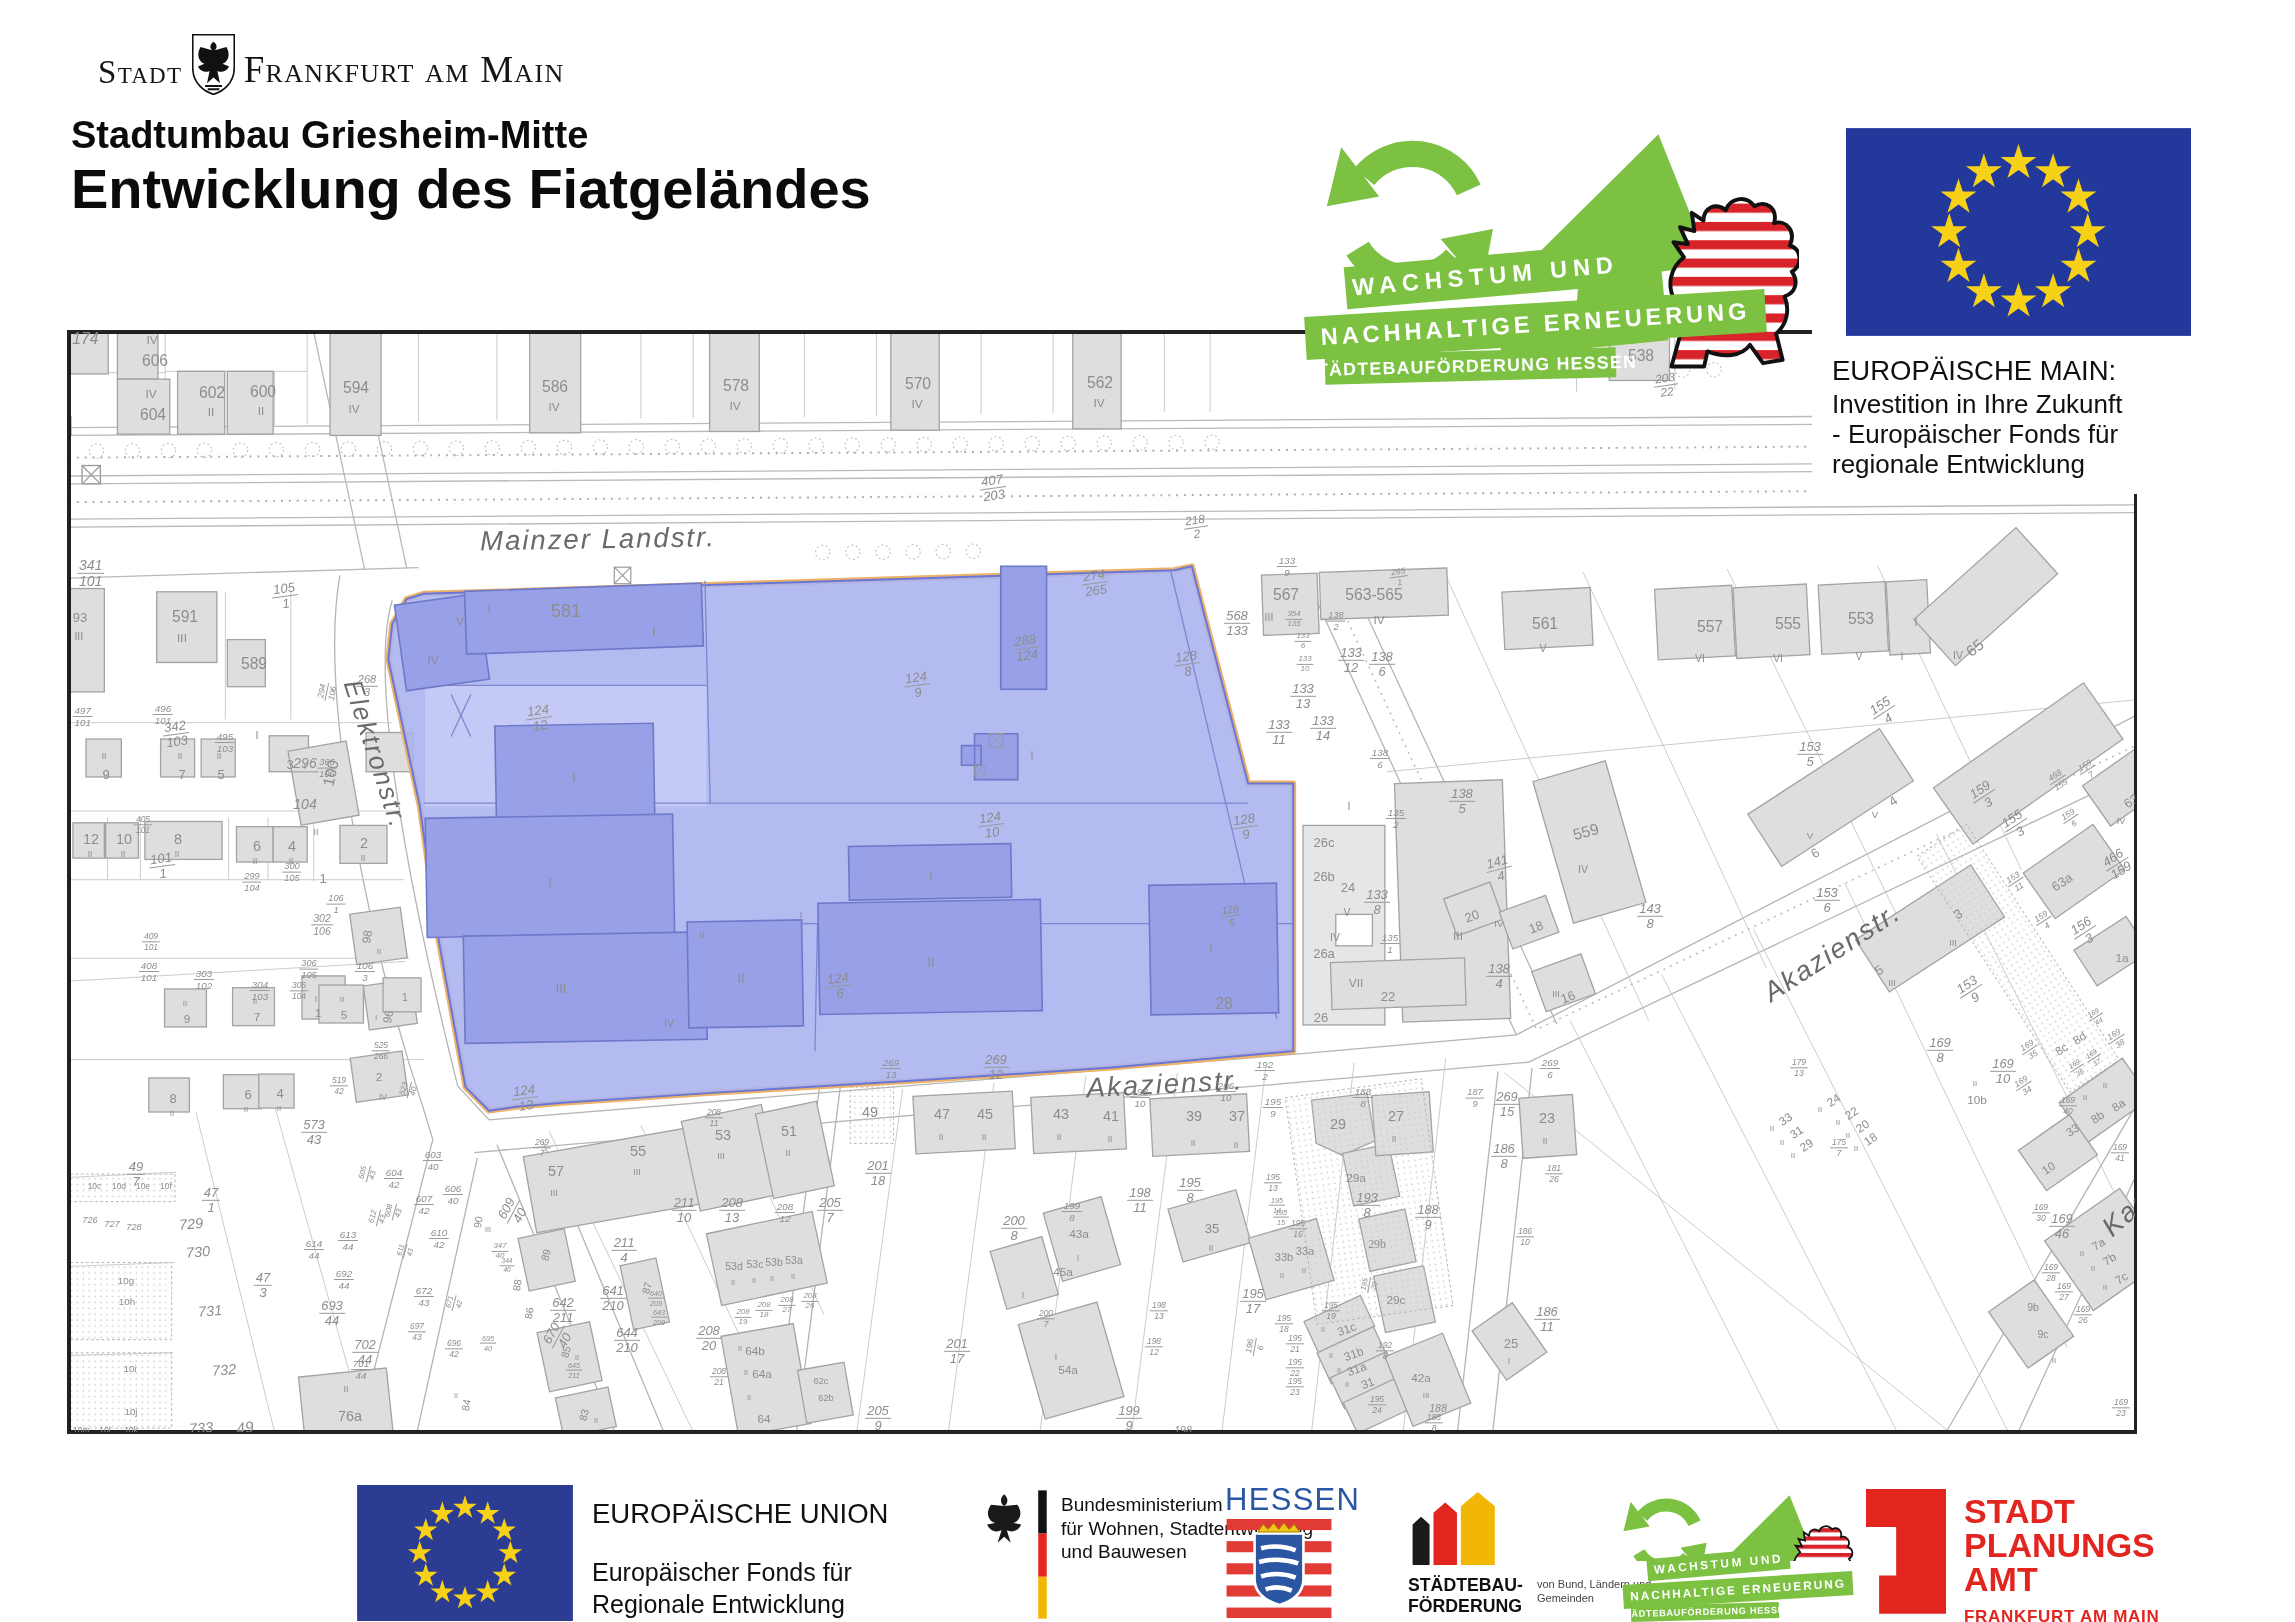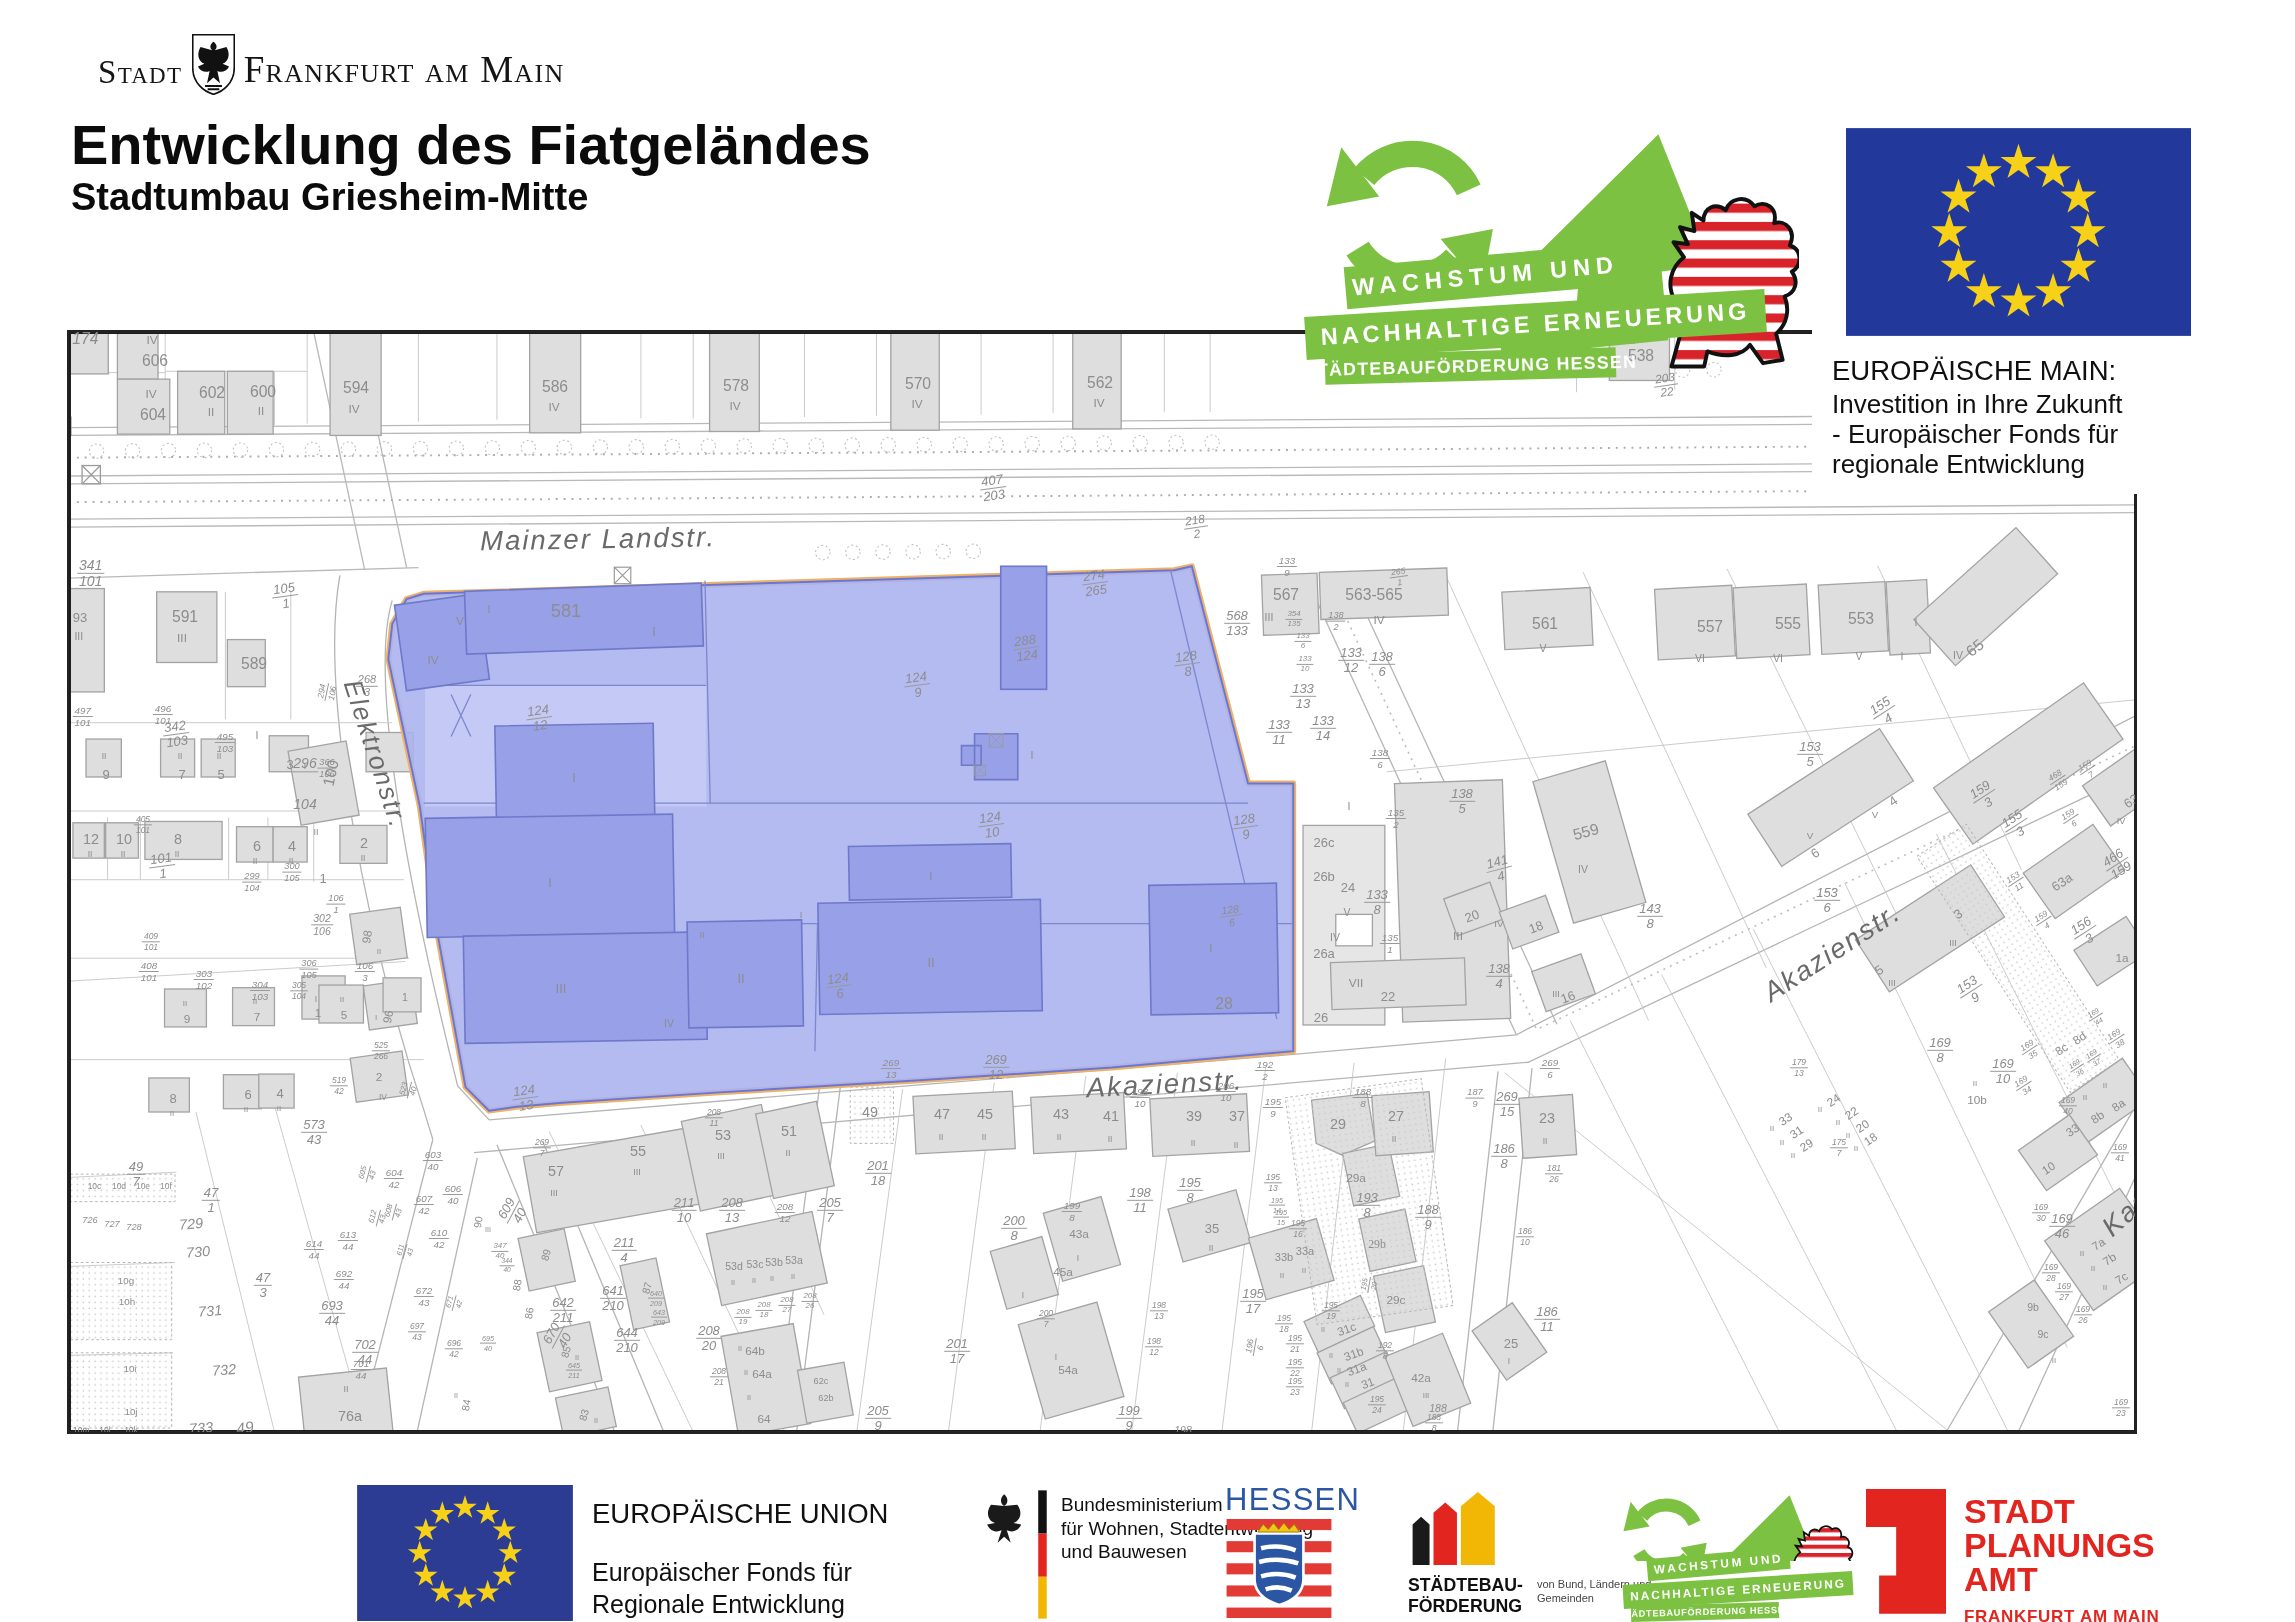--- a/index.html
+++ b/index.html
@@ -1285,22 +1285,22 @@
 <div class="abs" id="ffm-logo" style="display:flex;align-items:flex-end;gap:9.2px;">
   <span class="ffm-txt">Stadt</span>
   <svg width="43" height="61" viewBox="0 0 66 94" style="margin-bottom:-3.9px;">
     <path d="M1,1 H65 V52 C65,76 47,89 33,93 C19,89 1,76 1,52 Z" fill="#fff" stroke="#111" stroke-width="2.5"></path>
     <path d="M33,12 C27,16 27,22 31,25 L13,20 C7,30 9,42 19,46 L9,50 C13,58 21,60 27,57 L23,76 L33,67 L43,76 L39,57 C45,60 53,58 57,50 L47,46 C57,42 59,30 53,20 L35,25 C39,22 39,16 33,12 Z" fill="#111"></path>
     <path d="M20,80 H46 M24,85 H42" stroke="#111" stroke-width="3"></path>
   </svg>
   <span class="ffm-txt" style="font-size:37px;">Frankfurt am Main</span>
 </div>
 <div class="abs" id="title-block">
+  <div id="subtitle">Stadtumbau Griesheim-Mitte</div>
   <div id="main-title">Entwicklung des Fiatgeländes</div>
-  <div id="subtitle">Stadtumbau Griesheim-Mitte</div>
 </div>
 
 <div class="abs" style="left:1302px;top:108px;width:497px;height:288px;">
   <svg width="497" height="288" viewBox="0 0 760 440" style="position:absolute;left:0;top:0;">
     <defs>
       <pattern id="lionStripes" width="20" height="28" patternUnits="userSpaceOnUse">
         <rect width="20" height="28" fill="#fff"></rect>
             <rect y="0" width="20" height="14" fill="#d8232a"></rect>
       </pattern>
     </defs>

